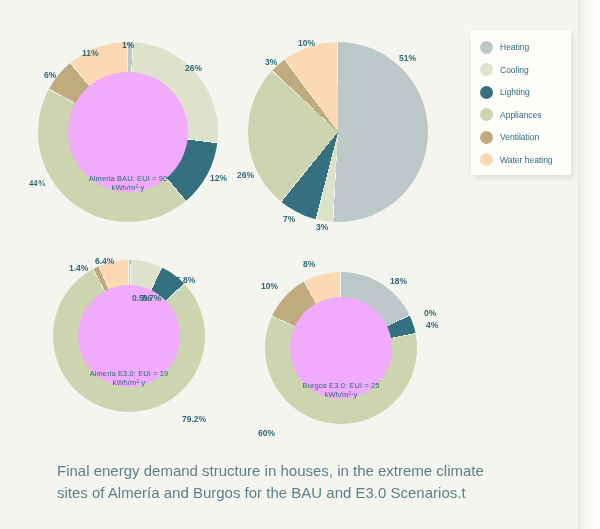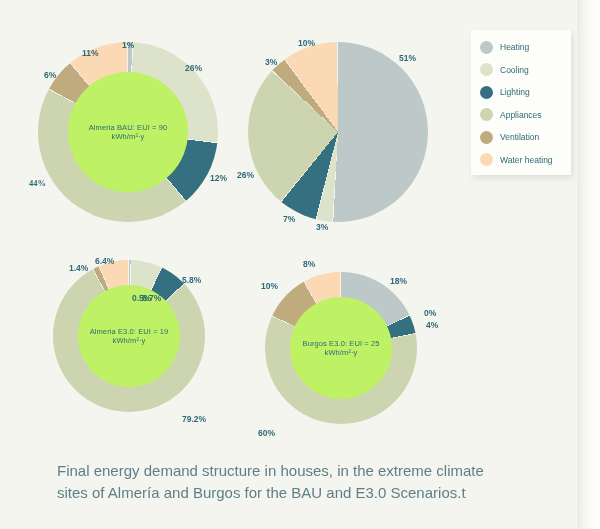--- a/index.html
+++ b/index.html
@@ -36,23 +36,23 @@
   .chart-wrap {
     position: absolute;
   }
   .donut {
     position: absolute;
     border-radius: 50%;
   }
   .donut-hole {
     position: absolute;
     border-radius: 50%;
-    background: #bef264;
+    background: #f0abfc;
     display: flex;
-    align-items: center;
+    align-items: flex-end;
     justify-content: center;
     text-align: center;
   }
   .center-label {
     color: #2e6b78;
     font-size: 7.5px;
     letter-spacing: 0.1px;
     line-height: 1.2;
     padding: 0 10px;
     font-weight: 400;
@@ -140,21 +140,21 @@
   <div class="pct" style="left:298px; top:38px;">10%</div>
 
   <div class="chart-wrap" id="chart-almeria-e30" style="left:53px; top:260px; width:152px; height:152px;">
     <div class="donut" style="left: 0px; top: 0px; width: 152px; height: 152px; background: conic-gradient(rgb(189, 201, 201) 0deg, rgb(189, 201, 201) 1.2deg, rgb(245, 245, 239) 1.2deg, rgb(245, 245, 239) 1.8deg, rgb(221, 226, 203) 1.8deg, rgb(221, 226, 203) 25.32deg, rgb(245, 245, 239) 25.32deg, rgb(245, 245, 239) 25.92deg, rgb(52, 112, 127) 25.92deg, rgb(52, 112, 127) 46.2deg, rgb(245, 245, 239) 46.2deg, rgb(245, 245, 239) 46.8deg, rgb(204, 213, 176) 46.8deg, rgb(204, 213, 176) 331.32deg, rgb(245, 245, 239) 331.32deg, rgb(245, 245, 239) 331.92deg, rgb(192, 171, 126) 331.92deg, rgb(192, 171, 126) 336.36deg, rgb(245, 245, 239) 336.36deg, rgb(245, 245, 239) 336.96deg, rgb(251, 217, 181) 336.96deg, rgb(251, 217, 181) 359.4deg, rgb(245, 245, 239) 359.4deg, rgb(245, 245, 239) 360deg);"></div>
     <div class="donut-hole" style="left:25px; top:25px; width:102px; height:102px;">
       <span class="center-label">Almeria E3.0: EUI = 19 kWh/m²·y</span>
     </div>
   </div>
   <div class="pct" style="left:132px; top:257px;margin-top:36px;">0.5%</div>
   <div class="pct" style="left:142px; top:258px;margin-top:35px;">6.7%</div>
-  <div class="pct" style="left:182px; top:275px;">5.8%</div>
+  <div class="pct" style="left:176px; top:275px;">5.8%</div>
   <div class="pct" style="left:182px; top:414px;">79.2%</div>
   <div class="pct" style="left:69px; top:263px;">1.4%</div>
   <div class="pct" style="left:95px; top:256px;">6.4%</div>
 
   <div class="chart-wrap" id="chart-burgos-e30" style="left:265px; top:272px; width:152px; height:152px;">
     <div class="donut" style="left: 0px; top: 0px; width: 152px; height: 152px; background: conic-gradient(rgb(189, 201, 201) 0deg, rgb(189, 201, 201) 64.2deg, rgb(245, 245, 239) 64.2deg, rgb(245, 245, 239) 64.8deg, rgb(52, 112, 127) 64.8deg, rgb(52, 112, 127) 78.6deg, rgb(245, 245, 239) 78.6deg, rgb(245, 245, 239) 79.2deg, rgb(204, 213, 176) 79.2deg, rgb(204, 213, 176) 294.6deg, rgb(245, 245, 239) 294.6deg, rgb(245, 245, 239) 295.2deg, rgb(192, 171, 126) 295.2deg, rgb(192, 171, 126) 330.6deg, rgb(245, 245, 239) 330.6deg, rgb(245, 245, 239) 331.2deg, rgb(251, 217, 181) 331.2deg, rgb(251, 217, 181) 359.4deg, rgb(245, 245, 239) 359.4deg, rgb(245, 245, 239) 360deg);"></div>
     <div class="donut-hole" style="left:25px; top:25px; width:102px; height:102px;">
       <span class="center-label">Burgos E3.0: EUI = 25 kWh/m²·y</span>
     </div>
   </div>

